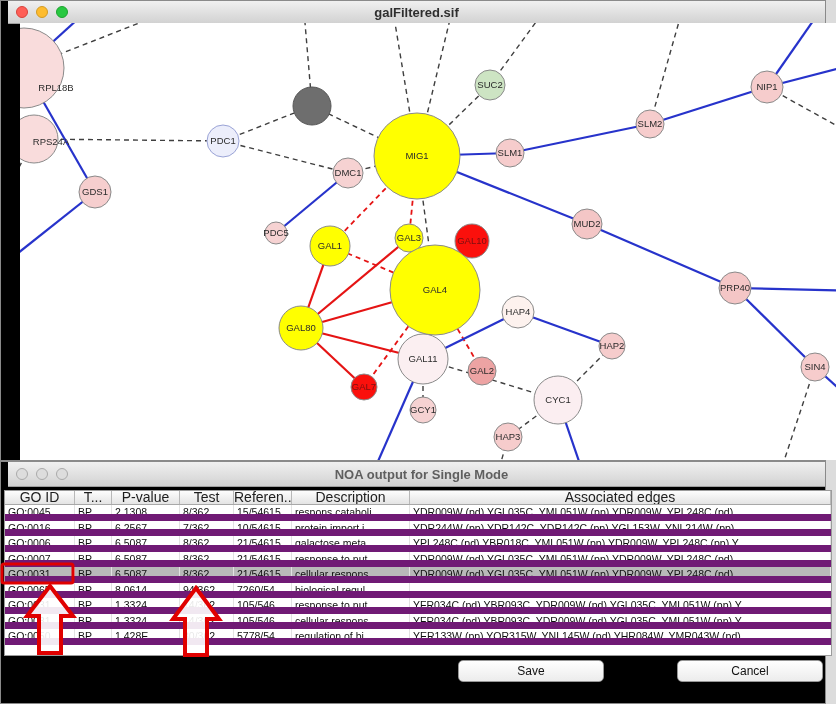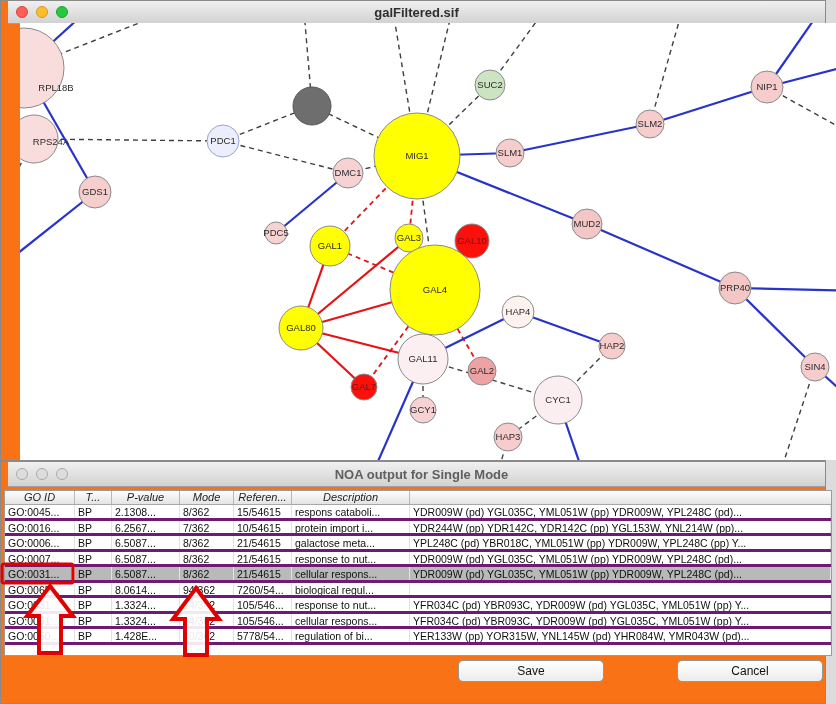--- a/index.html
+++ b/index.html
@@ -1,21 +1,21 @@
 <!DOCTYPE html>
 <html><head>
 <meta charset="utf-8">
 <style>
   html,body{margin:0;padding:0;}
   body{
     width:836px;height:704px;position:relative;overflow:hidden;
     background:#dcdcdc;
     font-family:"Liberation Sans", sans-serif;
   }
-  .window{position:absolute;left:0;width:826px;box-sizing:border-box;background:#f97316;border:1px solid #8a8a8a;padding-left:7px;}
+  .window{position:absolute;left:0;width:826px;box-sizing:border-box;background:#000000;border:1px solid #8a8a8a;padding-left:7px;}
   .top-window{top:0;height:461px;}
   .bottom-window{top:461px;height:243px;}
 
   .titlebar{
     height:22px;position:relative;
     background:linear-gradient(#f0f0f0,#d2d2d2);
     border-bottom:1px solid #a0a0a0;
     display:flex;align-items:center;justify-content:center;
   }
   .bottom-window .titlebar{height:24px;}
@@ -30,22 +30,22 @@
 
   .graph-canvas{position:absolute;top:22px;left:19px;width:834px;height:437px;background:#ffffff;overflow:hidden;}
   #graph-svg text{font-family:"Liberation Sans",sans-serif;font-size:9.5px;}
 
   .table-area{
     position:absolute;top:28px;left:3px;width:828px;height:166px;
     background:#ffffff;border:1px solid #9b9b9b;box-sizing:border-box;overflow:hidden;
   }
   .grid-cols{display:grid;grid-template-columns:70px 37px 68px 54px 58px 118px 1fr;}
   .thead{height:14px;background:linear-gradient(#fdfdfd,#e4e4e4);border-bottom:1px solid #a8a8a8;box-sizing:border-box;}
-  .th{font-size:11px;line-height:13px;color:#1d1d1d;text-align:center;border-right:1px solid #b8b8b8;overflow:hidden;white-space:nowrap;font-style:italic;}
-  .tr{height:15.5px;box-sizing:border-box;border-bottom:3px solid #701a75;background:#ffffff;}
+  .th{font-size:14px;line-height:13px;color:#1d1d1d;text-align:center;border-right:1px solid #b8b8b8;overflow:hidden;white-space:nowrap;}
+  .tr{height:15.5px;box-sizing:border-box;border-bottom:7px solid #701a75;background:#ffffff;}
   .tr.selected{background:#b9b9b9;}
   .td{font-size:10.5px;line-height:15px;color:#101010;padding-left:3px;border-right:1px solid #e2e2e2;overflow:hidden;white-space:nowrap;}
 
   .mac-btn{
     position:absolute;top:198px;width:146px;height:22px;
     border:1px solid #979797;border-radius:5px;
     background:linear-gradient(#ffffff,#ececec);
     font-family:"Liberation Sans",sans-serif;font-size:12px;color:#111;
     text-align:center;
   }
@@ -189,23 +189,24 @@
       <span class="light gray"></span>
     </div>
     <div class="title">NOA output for Single Mode</div>
   </div>
 
   <div class="table-area">
     <div class="thead grid-cols" id="table-head">
         <div class="th">GO ID</div>
         <div class="th">T...</div>
         <div class="th">P-value</div>
-        <div class="th">Mode</div>
+        <div class="th">Test</div>
         <div class="th">Referen...</div>
         <div class="th">Description</div>
+        <div class="th">Associated edges</div>
       </div>
     <div id="table-body">
         <div class="tr grid-cols">
           <div class="td">GO:0045...</div>
           <div class="td">BP</div>
           <div class="td">2.1308...</div>
           <div class="td">8/362</div>
           <div class="td">15/54615</div>
           <div class="td">respons cataboli...</div>
           <div class="td">YDR009W (pd) YGL035C, YML051W (pp) YDR009W, YPL248C (pd)...</div>

